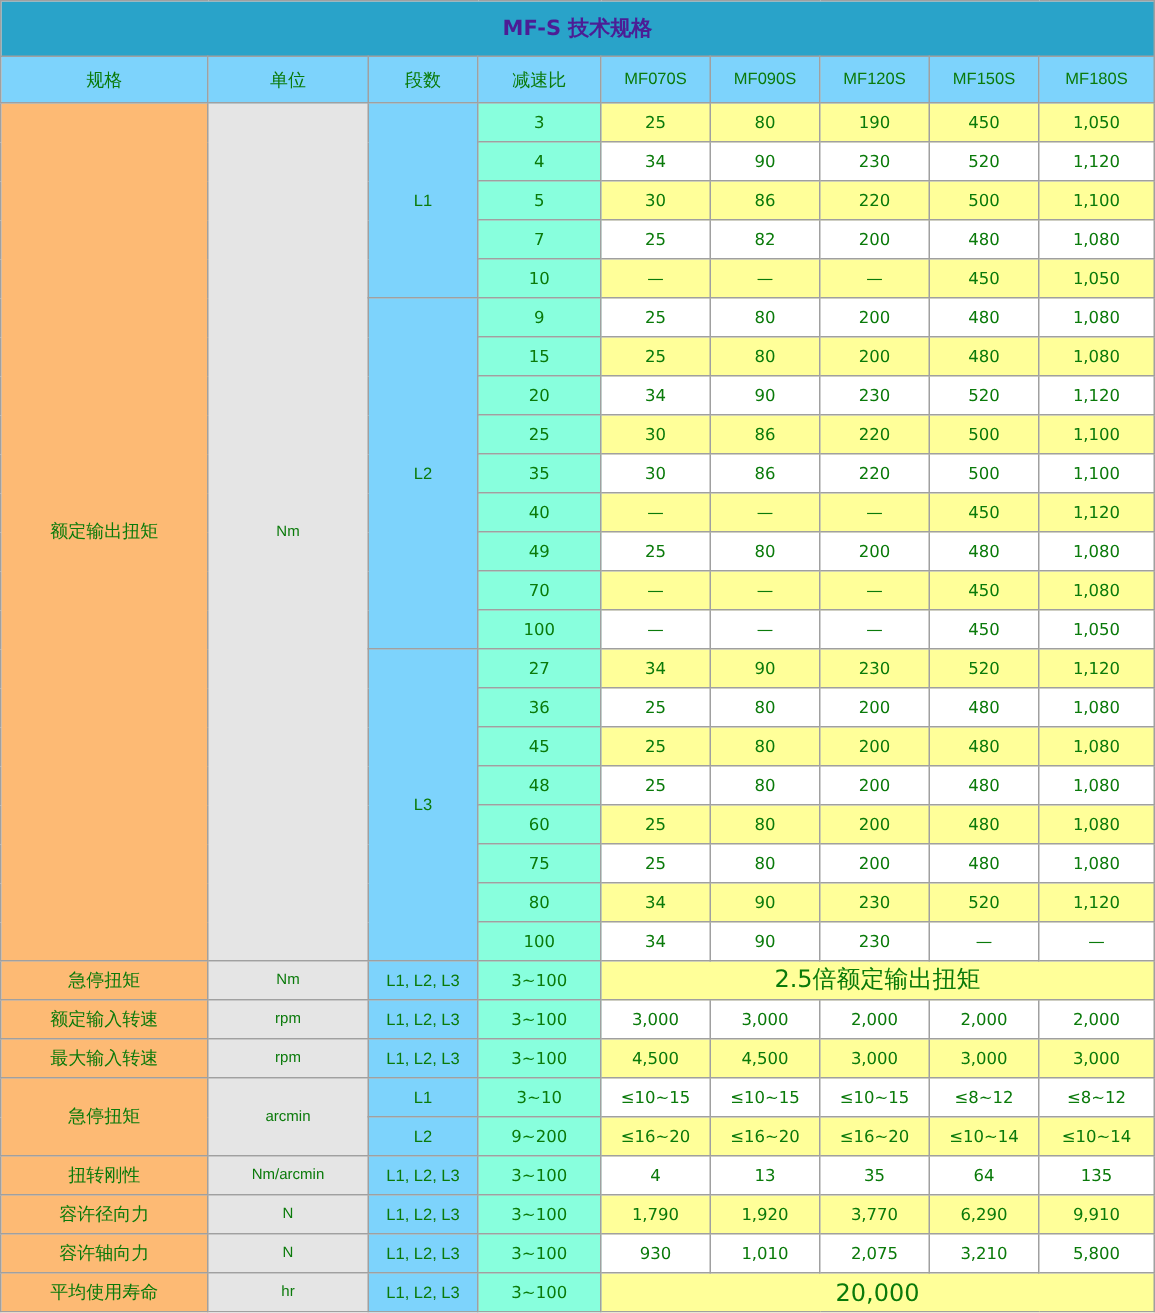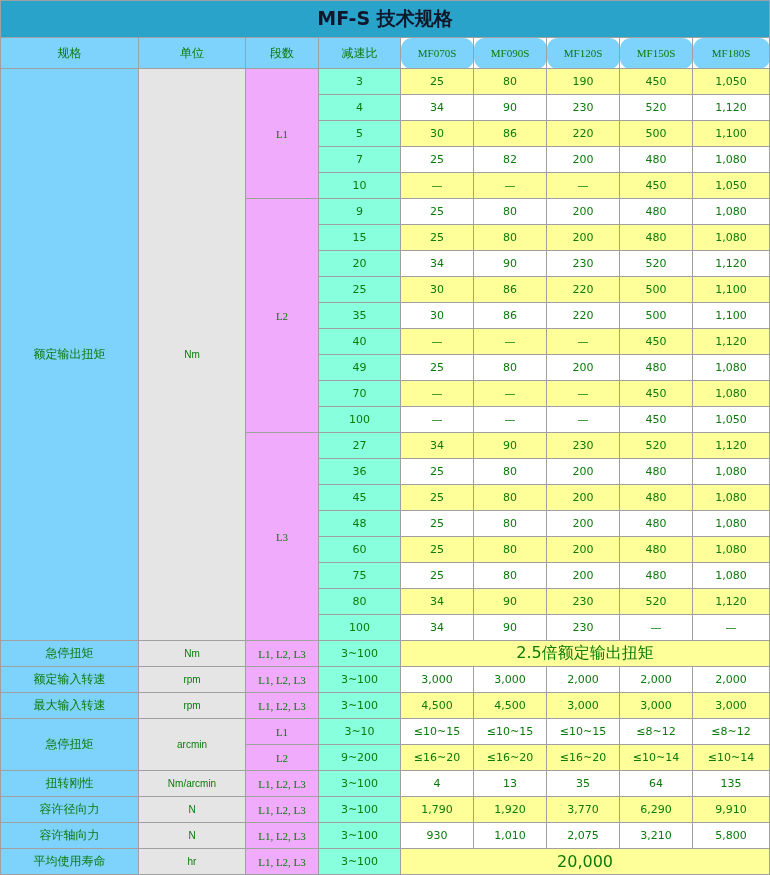--- a/index.html
+++ b/index.html
@@ -15,30 +15,30 @@
     border: 1px solid #a0a0a0;
     text-align: center;
     vertical-align: middle;
     padding: 0;
     height: 25px;
     font-weight: normal;
     white-space: nowrap;
   }
   .title-cell {
     background: #29a3c9;
-    color: #0f172a;
+    color: #4c1d95;
     font-weight: bold !important;
-    font-size: 19px;
+    font-size: 14px;
     height: 36px !important;
   }
   .hdr { background:#7dd3fc; height:30px !important; }
-  .hdr-model { font-family:Liberation Serif, serif; font-size:11px;border-radius:11px; }
-  .c-name { background:#7dd3fc; font-size:12px; }
+  .hdr-model { font-family:Liberation Sans, sans-serif; font-size:11px; }
+  .c-name { background:#fdba74; font-size:12px; }
   .c-unit { background:#e5e5e5; font-family:Liberation Sans, sans-serif; font-size:10px; }
-  .c-stage { background:#f0abfc; font-family:Liberation Serif, serif; font-size:11px; }
+  .c-stage { background:#7dd3fc; font-family:Liberation Sans, sans-serif; font-size:11px; }
   .c-ratio { background:#88ffdd; font-size:11px; }
   .v-y { background:#ffff99; font-size:11px; }
   .v-w { background:#ffffff; font-size:11px; }
   .span-y { background:#ffff99; font-size:16px; }
 </style>
 </head>
 <body>
 
 <table class="spec">
   <colgroup>

